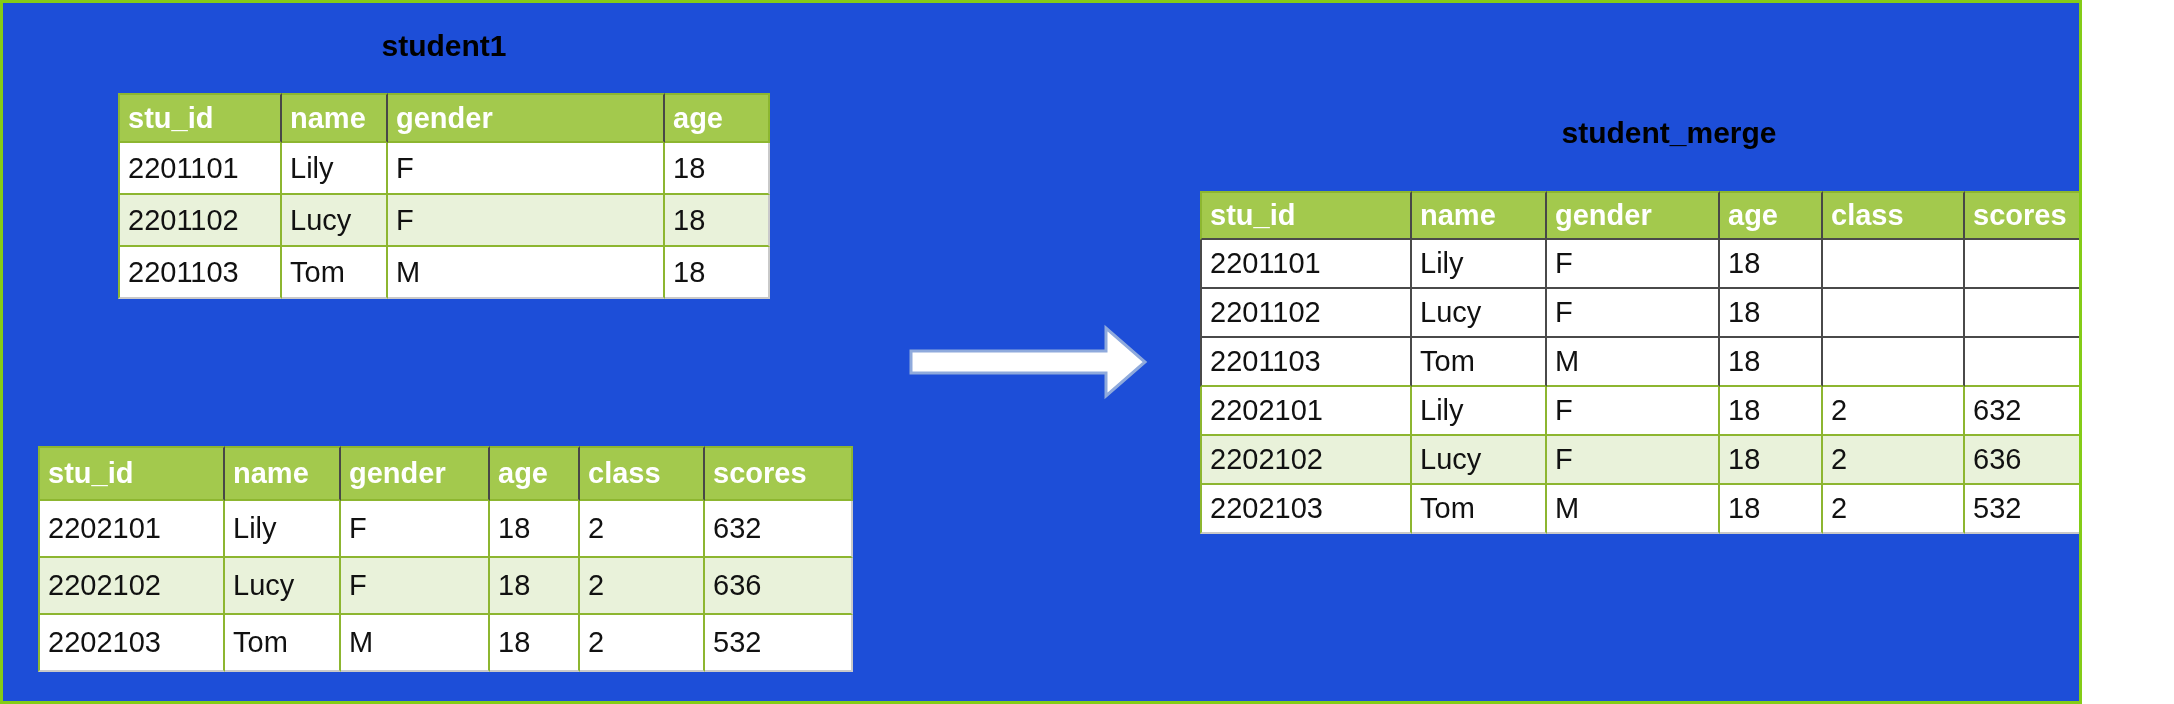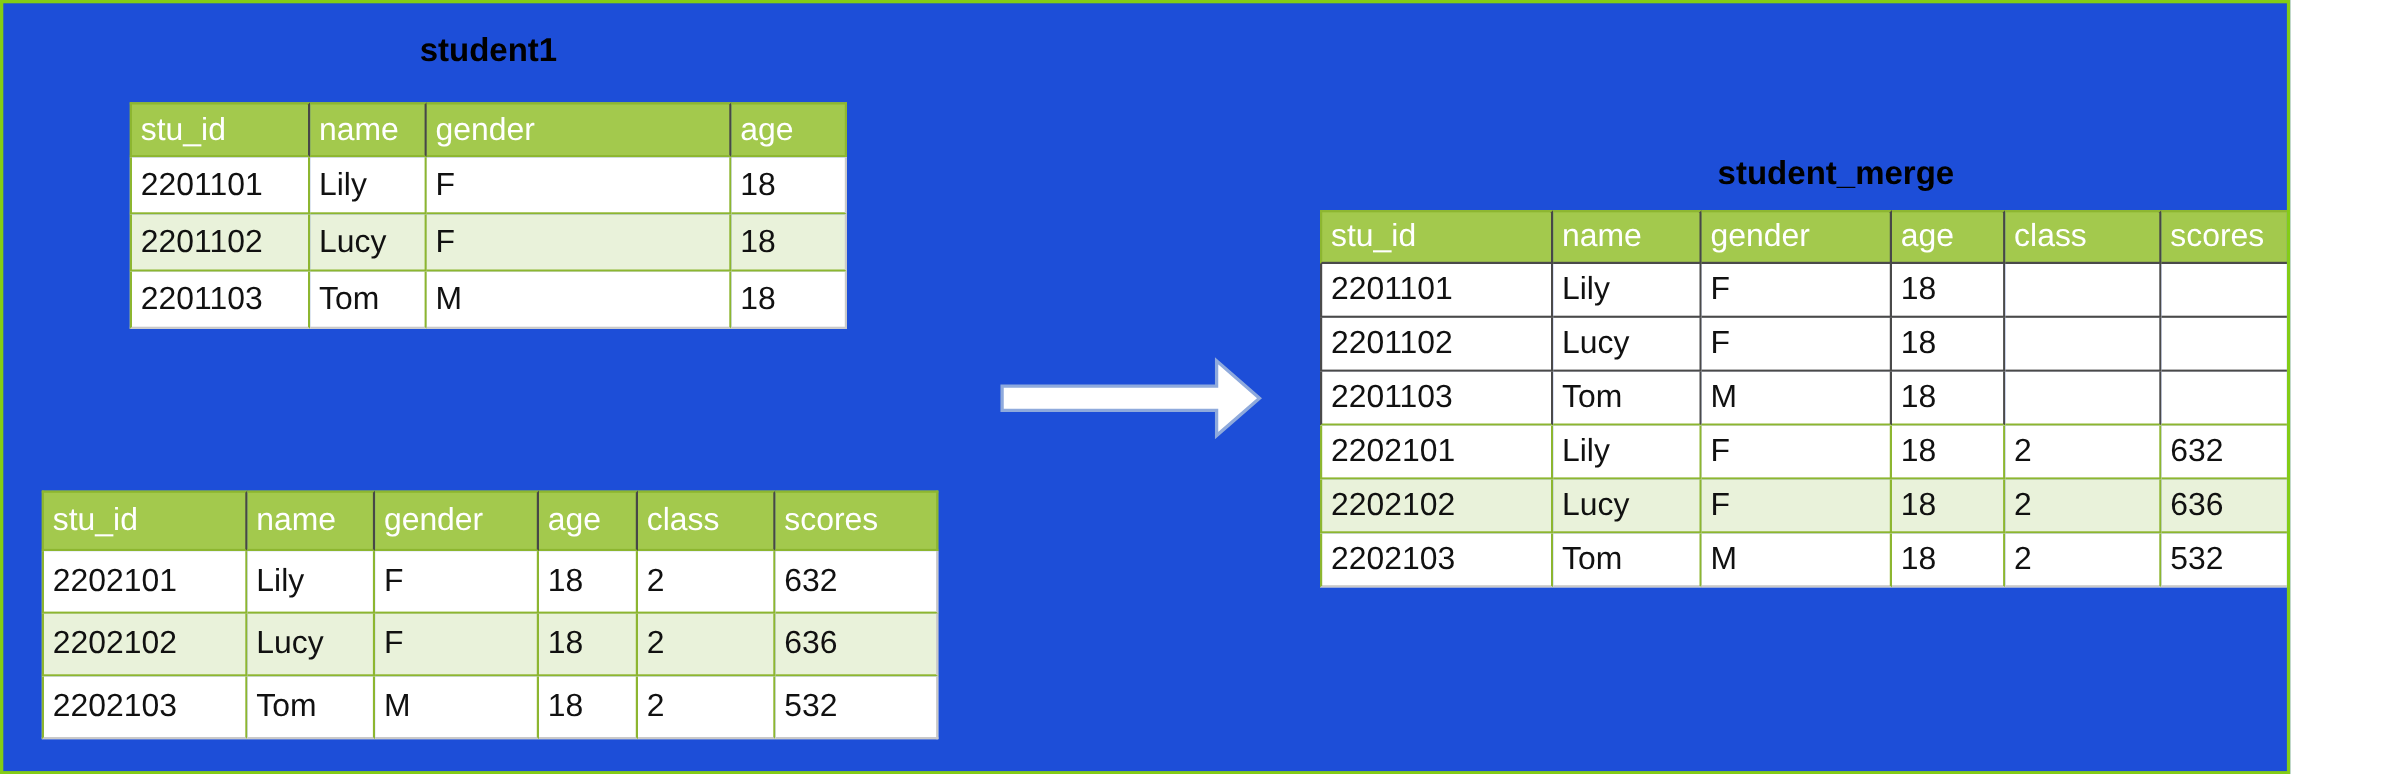--- a/index.html
+++ b/index.html
@@ -33,21 +33,21 @@
     padding:0 4px 0 8px;
     text-align:left;
     vertical-align:middle;
     white-space:nowrap;
     overflow:hidden;
     background:#fff;
   }
   th{
     background:#A3C94D;
     color:#ffffff;
-    font-weight:normal;
+    font-weight:bold;
     border-top:2px solid #8DB630;
     border-bottom:2px solid #8DB630;
     border-right:2px solid #474747;
   }
   th:first-child{border-left:2px solid #8DB630;}
   th:last-child{border-right:2px solid #8DB630;}
 
   
   tr.b-green td{border-bottom:2px solid #8DB630;border-right:2px solid #8DB630;}
   tr.b-green td:first-child{border-left:2px solid #8DB630;}
@@ -70,21 +70,21 @@
   #t-s2 tbody tr:last-child td{border-bottom-color:#C9C9C9;}
   #t-s2 tbody td:last-child{border-right-color:#C9C9C9;}
   #t-merge tbody tr:last-child td{border-bottom-color:#C9C9C9;}
   #t-merge th{border-bottom:2px solid #4A4A4A;}
 
   
   #title-s1{left:115px;top:26px;width:652px;}
   #t-s1{left:115px;top:90px;width:652px;}
   #title-s2{left:35px;top:382px;width:815px;}
   #t-s2{left:35px;top:443px;width:815px;}
-  #title-merge{left:1197px;top:113px;width:938px;margin-top:25px;}
+  #title-merge{left:1197px;top:113px;width:938px;}
   #t-merge{left:1197px;top:188px;width:938px;}
   #arrow{position:absolute;left:900px;top:318px;}
 </style>
 </head>
 <body>
 
 <div class="canvas">
 
   <div class="tbl-title" id="title-s1">student1</div>
   <table id="t-s1">

